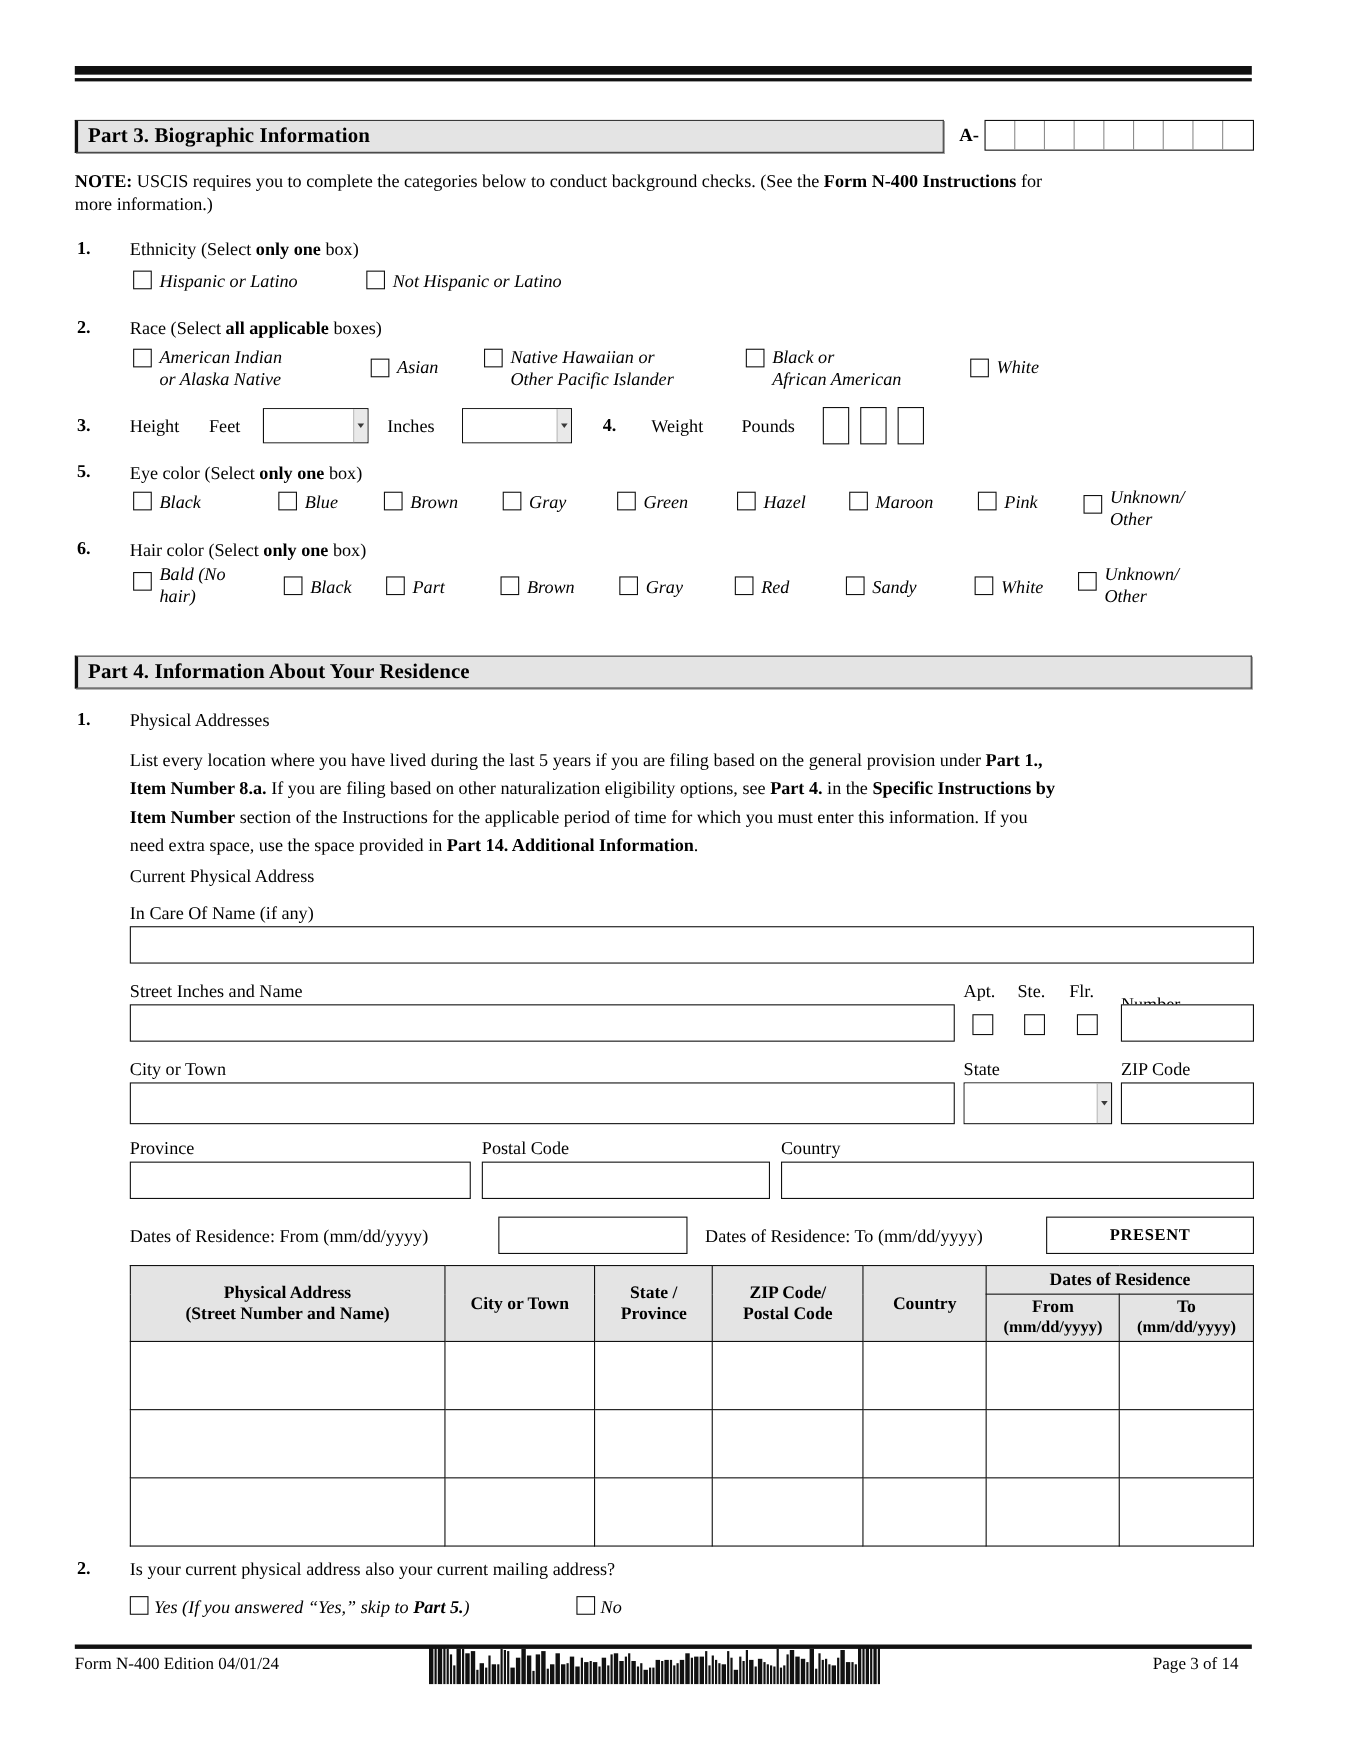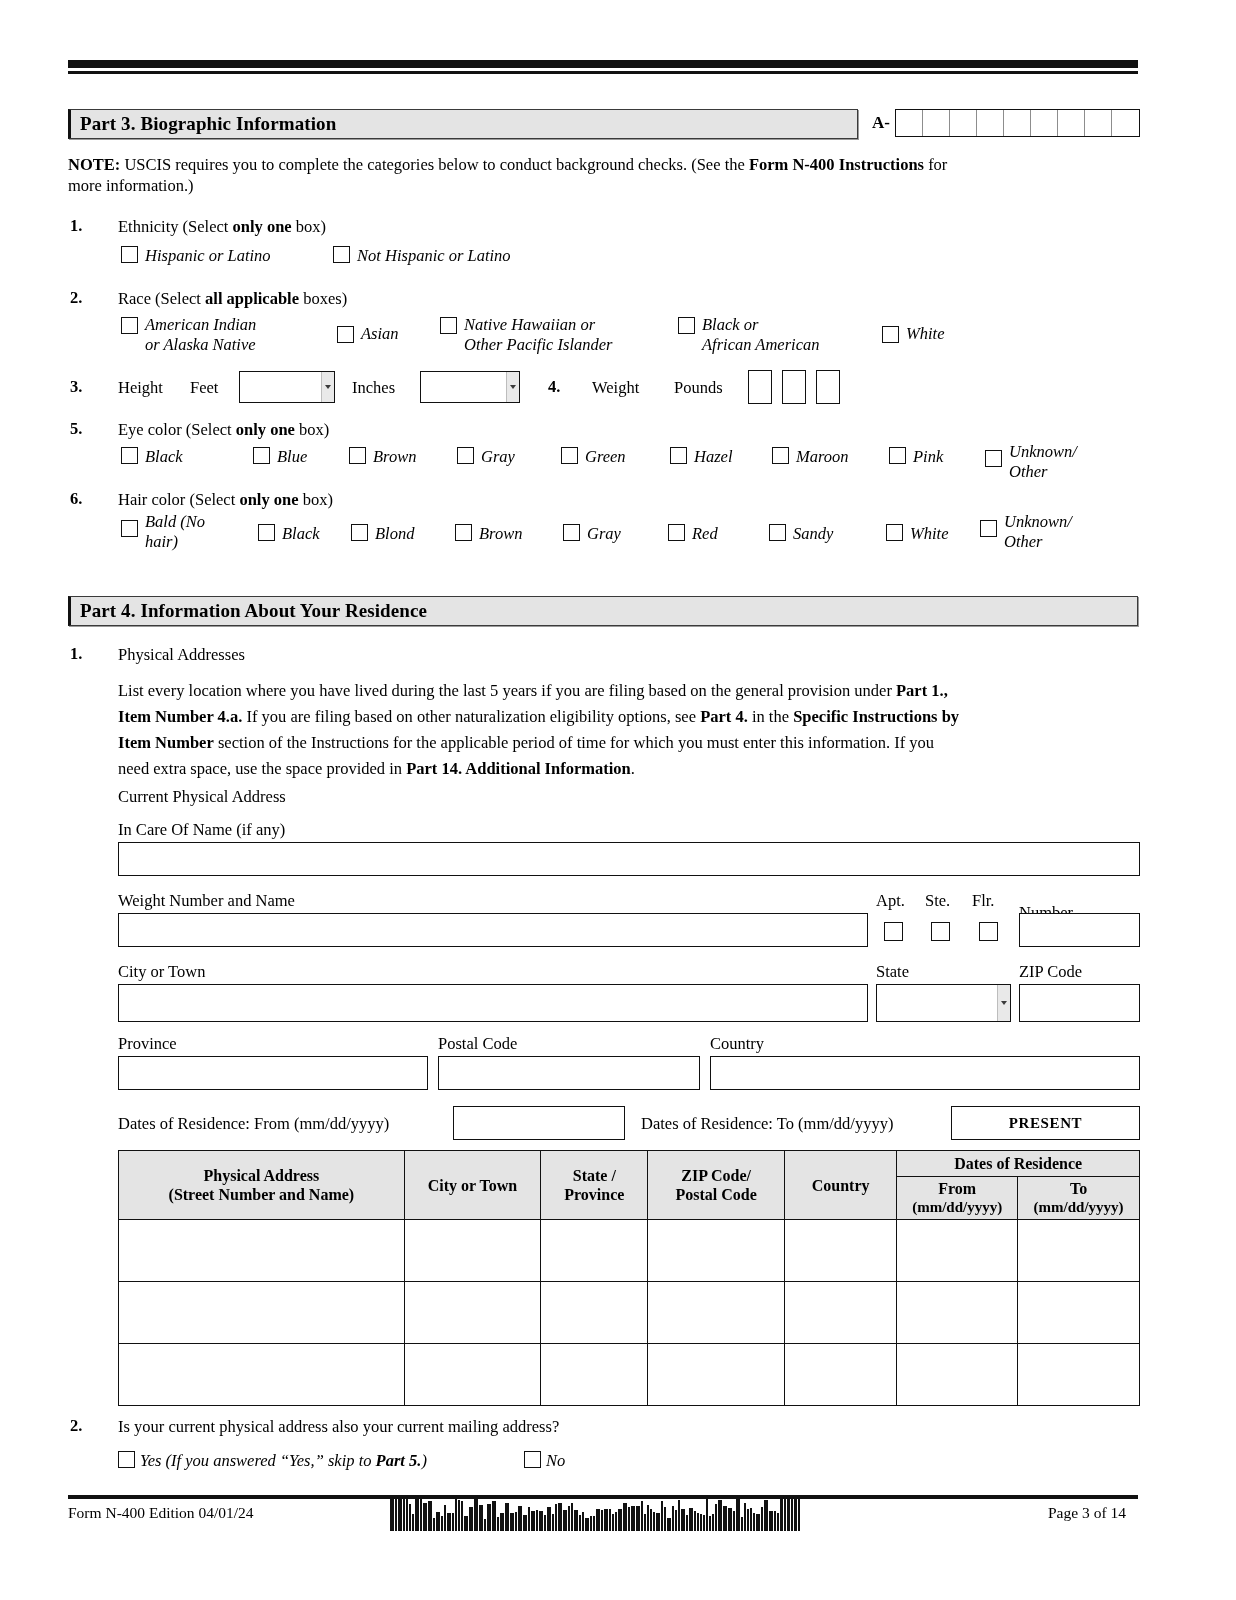--- a/index.html
+++ b/index.html
@@ -267,21 +267,21 @@
       <span class="lbl two" style="white-space:normal; width:86px; margin-top:-5px;">
         <span>Bald (No hair)</span>
       </span>
     </div>
     <div class="cbitem" style="width:93px; margin-top:7px;">
       <span class="cb"></span>
         <span class="lbl">Black</span>
     </div>
     <div class="cbitem" style="width:104px; margin-top:7px;">
       <span class="cb"></span>
-        <span class="lbl">Blond</span>
+        <span class="lbl">Part</span>
     </div>
     <div class="cbitem" style="width:108px; margin-top:7px;">
       <span class="cb"></span>
         <span class="lbl">Brown</span>
     </div>
     <div class="cbitem" style="width:105px; margin-top:7px;">
       <span class="cb"></span>
         <span class="lbl">Gray</span>
     </div>
     <div class="cbitem" style="width:101px; margin-top:7px;">
@@ -306,31 +306,31 @@
 
   <div class="part-bar" style="left:68px; top:596px; width:1070px;">
     <span class="ptitle">Part 4.  Information About Your Residence</span>
   </div>
 
   <div class="num" style="left:70px; top:644px;">1.</div>
   <div class="txt" style="left:118px; top:644px;">Physical Addresses</div>
 
   <div class="txt" style="left:118px; top:678px; width:1022px; line-height:26px;">
     <span>List every location where you have lived during the last 5 years if you are filing based on the general provision under </span><span class="b">Part 1.,</span><br>
-    <span class="b">Item Number 4.a.</span><span>  If you are filing based on other naturalization eligibility options, see </span><span class="b">Part 4.</span><span> in the </span><span class="b">Specific Instructions by</span><br>
+    <span class="b">Item Number 8.a.</span><span>  If you are filing based on other naturalization eligibility options, see </span><span class="b">Part 4.</span><span> in the </span><span class="b">Specific Instructions by</span><br>
     <span class="b">Item Number</span><span> section of the Instructions for the applicable period of time for which you must enter this information.  If you</span><br>
     <span>need extra space, use the space provided in </span><span class="b">Part 14. Additional Information</span><span>.</span>
   </div>
 
   <div class="txt" style="left:118px; top:786px;">Current Physical Address</div>
 
   <div class="txt" style="left:118px; top:819px;">In Care Of Name (if any)</div>
   <div class="ibox" style="left:118px; top:842px; width:1022px;"></div>
 
-  <div class="txt" style="left:118px; top:890px;">Weight Number and Name</div>
+  <div class="txt" style="left:118px; top:890px;">Street Inches and Name</div>
   <div class="ibox" style="left:118px; top:913px; width:750px;"></div>
 
   <div class="txt" style="left:876px; top:890px;">Apt.</div>
   <div class="txt" style="left:925px; top:890px;">Ste.</div>
   <div class="txt" style="left:972px; top:890px;">Flr.</div>
   <div class="txt" style="left:1019px; top:890px;margin-top:12px;">Number</div>
 
   <div style="position:absolute; left:884px; top:922px; width:19px; height:19px; border:1.6px solid #111; background:#fff;"></div>
   <div style="position:absolute; left:931px; top:922px; width:19px; height:19px; border:1.6px solid #111; background:#fff;"></div>
   <div style="position:absolute; left:979px; top:922px; width:19px; height:19px; border:1.6px solid #111; background:#fff;"></div>

